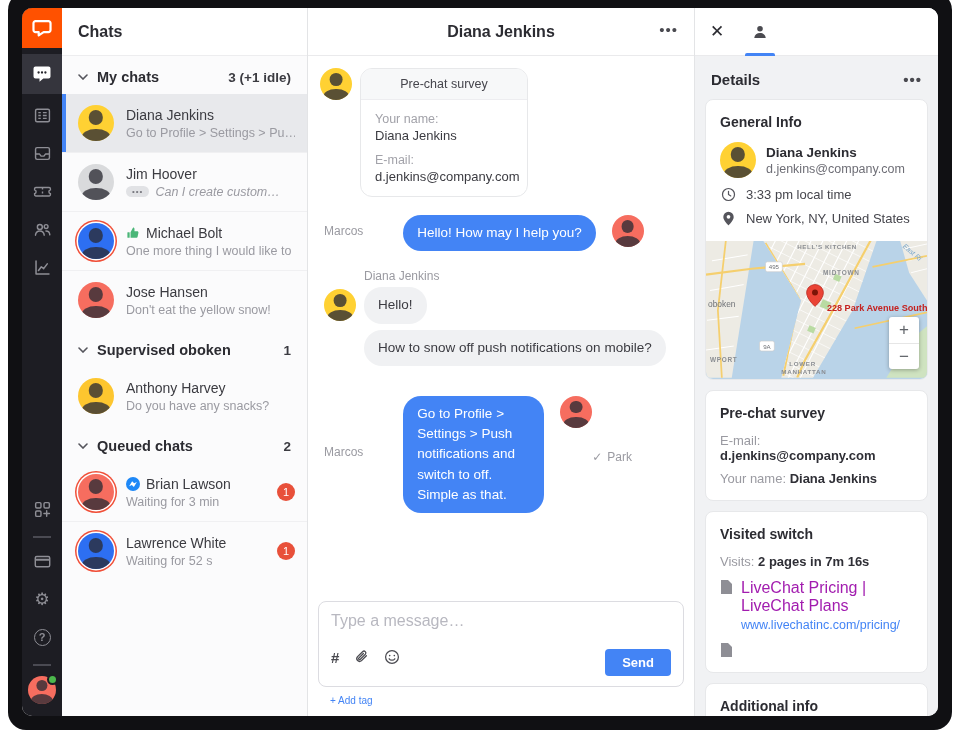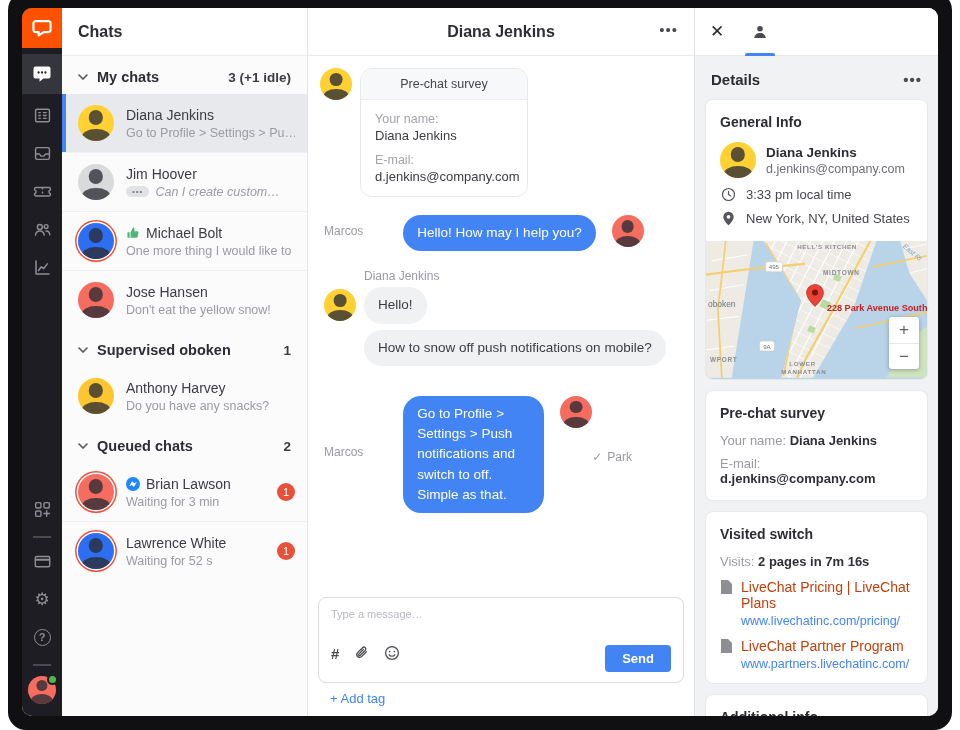--- a/index.html
+++ b/index.html
@@ -68,26 +68,26 @@
   .bubble.blue{background:#4384f5;color:#fff}
   .bubble.gray{background:#f0f1f3;color:#3b3b41}
   .agent-group{display:flex;flex-direction:row;align-items:center}
   .agent-row{display:flex;gap:16px;align-items:flex-start}
   .agent-group .author{margin-right:40px}
   .cust-group{display:flex;gap:8px}
   .cust-bubbles .bubble{margin-bottom:6px}
   .read-receipt{font-size:12px;color:#9a9aa1;margin:6px 46px 0 0;display:flex;gap:5px;align-items:center}
   .composer-wrap{padding:6px 10px 0;flex:none}
   .composer{border:1px solid #dcdce1;border-radius:8px;padding:10px 12px 10px;height:86px;display:flex;flex-direction:column}
-  .composer textarea{border:none;outline:none;resize:none;flex:1;font:inherit;font-size:11px;color:#4c1d95;background:transparent}
+  .composer textarea{border:none;outline:none;resize:none;flex:1;font:inherit;font-size:16px;color:#4c1d95;background:transparent}
   .composer textarea::placeholder{color:#b8b8c0}
   .composer-bottom{display:flex;align-items:flex-start;gap:15px;color:#4a4a50}
   .hash-glyph::before{content:"#";font-size:15px;font-weight:bold;color:#4a4a50}
   .send-btn{margin-left:auto;background:#4384f5;color:#fff;border:none;border-radius:4px;padding:6px 17px;font-size:13px;font-weight:bold;cursor:pointer}
-  .add-tag{color:#4384f5;font-size:13px;padding:8px 12px 10px;cursor:pointer;width:fit-content}
+  .add-tag{color:#4384f5;font-size:10px;padding:8px 12px 10px;cursor:pointer;width:fit-content}
 
   
   .details{width:243px;background:#f1f2f4;display:flex;flex-direction:column;flex:none}
   .details-tabbar{height:48px;background:#fff;border-bottom:1px solid #eaeaec;position:relative;flex:none}
   .close-x{position:absolute;left:15px;top:13px;font-size:17px;color:#2c2c32;cursor:pointer}
   .person-tab{position:absolute;left:48px;top:0;width:34px;height:48px;display:flex;align-items:center;justify-content:center;color:#4a4a50;cursor:pointer}
   .tab-underline{position:absolute;left:50%;transform:translateX(-50%);bottom:0;width:30px;height:3px;background:#4384f5;border-radius:2px 2px 0 0}
   .details-scroll{flex:1;overflow:hidden;padding:0 10px}
   .details-heading{display:flex;align-items:center;justify-content:space-between;padding:15px 6px 11px;font-size:15px;font-weight:bold;color:#2c2c32}
   .card{background:#fff;border:1px solid #e7e8ea;border-radius:8px;margin-bottom:10px;overflow:hidden}
@@ -101,21 +101,21 @@
   .map svg.geo{position:absolute;inset:0}
   .map-zoom{position:absolute;right:8px;bottom:10px;width:30px;background:#fff;border-radius:3px;box-shadow:0 1px 4px rgba(0,0,0,.3);text-align:center;color:#5f6368;font-size:17px}
   .map-zoom .zbtn{height:26px;line-height:26px;cursor:pointer}
   .map-zoom .zbtn+ .zbtn{border-top:1px solid #e6e6e6}
   .kv{font-size:13px;margin-bottom:8px}
   .kv:last-child{margin-bottom:2px}
   .kv .k{color:#9a9aa1}
   .kv .v{color:#2f2f36;font-weight:600}
   .page-item{display:flex;gap:9px;margin-top:10px}
   .page-item .icon{flex:none;margin-top:1px;color:#8e8e95}
-  .page-title{color:#c2410c;font-size:14px}
+  .page-title{color:#a21caf;font-size:16px}
   .page-url{color:#4384f5;font-size:12.5px;margin-top:3px;cursor:pointer}
 </style>
 </head>
 <body>
 
 <div class="frame"></div>
 <div class="app">
 
   <nav class="rail">
     <div class="logo">
@@ -509,46 +509,42 @@
           <div class="map-zoom">
             <div class="zbtn">+</div>
             <div class="zbtn">−</div>
           </div>
         </div>
       </div>
 
       <div class="card">
         <div class="card-pad">
           <div class="card-h">Pre-chat survey</div>
+          <div class="kv"><span class="k">E-mail:</span> <span class="v">d.jenkins@company.com</span></div>
           <div class="kv"><span class="k">Your name:</span> <span class="v">Diana Jenkins</span></div>
-          <div class="kv"><span class="k">E-mail:</span> <span class="v">d.jenkins@company.com</span></div>
         </div>
       </div>
 
       <div class="card">
         <div class="card-pad">
           <div class="card-h">Visited switch</div>
           <div class="kv"><span class="k">Visits:</span> <span class="v">2 pages in 7m 16s</span></div>
           <div class="page-item">
             <span class="icon"><svg width="12" height="14" viewBox="0 0 12 14" fill="currentColor">
                   <path d="M1 0h7l4 4v10H1z"></path>
                 </svg></span>
             <span>
               <div class="page-title">LiveChat Pricing | LiveChat Plans</div>
               <div class="page-url">www.livechatinc.com/pricing/</div>
             </span>
           </div>
           <div class="page-item">
             <span class="icon"><svg width="12" height="14" viewBox="0 0 12 14" fill="currentColor">
                   <path d="M1 0h7l4 4v10H1z"></path>
                 </svg></span>
-            <span>
-              <div class="page-title">LiveChat Partner Program</div>
-              <div class="page-url">www.partners.livechatinc.com/</div>
-            </span>
           </div>
         </div>
       </div>
 
       <div class="card">
         <div class="card-pad">
           <div class="card-h">Additional info</div>
 
         </div>
       </div>

